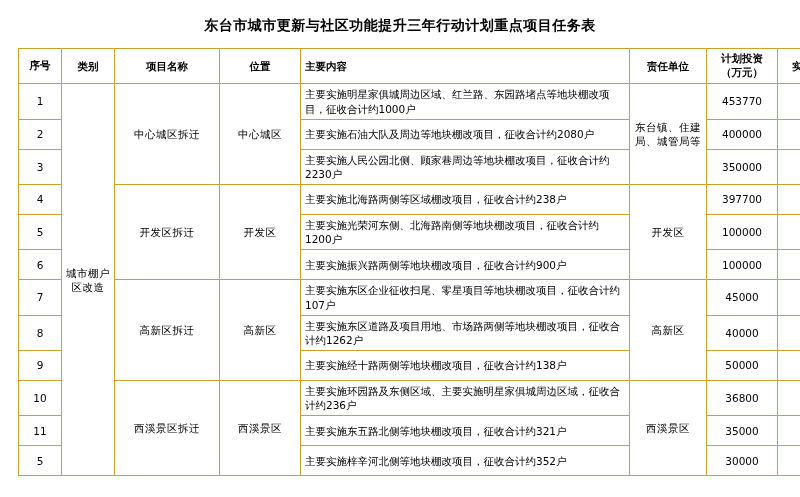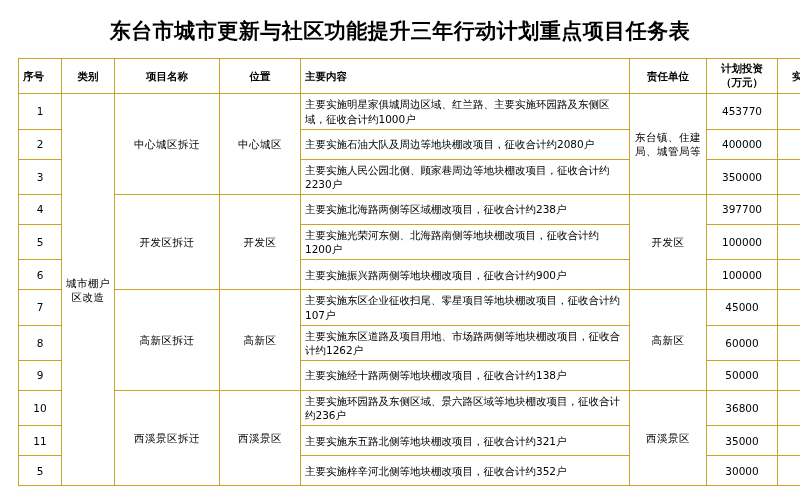--- a/index.html
+++ b/index.html
@@ -16,21 +16,21 @@
   }
   .page {
     width: 800px;
     height: 497px;
     position: relative;
     box-sizing: border-box;
     padding: 0 18px;
   }
   .doc-title {
     text-align: center;
-    font-size: 21px;
+    font-size: 14px;
     font-weight: bold;
     letter-spacing: 0.5px;
     padding-top: 17px;
     padding-bottom: 13px;
     font-family: "DejaVu Serif", "Liberation Serif", serif;
     color: #000;
   }
   table.main-table {
     border-collapse: collapse;
     width: 764px;
@@ -45,21 +45,21 @@
     vertical-align: middle;
     color: #000;
   }
   thead th {
     text-align: center;
     font-weight: bold;
     font-size: 11px;
     height: 26px;
     padding: 2px 3px;
   }
-  .c-seq   { width: 34px;  text-align: left; }
+  .c-seq   { width: 34px;  text-align: center; font-family: Liberation Mono, monospace; }
   .c-cat   { width: 44px;  text-align: center; }
   .c-proj  { width: 96px;  text-align: center; border-radius: 12px; }
   .c-loc   { width: 72px;  text-align: center; margin-top: 34px; }
   .c-content { width: 320px; text-align: left; border-radius: 10px; }
   .c-unit  { width: 68px;  text-align: center; }
   .c-inv   { width: 62px;  text-align: center; font-family: Liberation Mono, monospace; }
   .c-time  { width: 62px;  text-align: center; }
 
   td.cell-seq, td.cell-cat, td.cell-proj, td.cell-loc,
   td.cell-unit, td.cell-inv, td.cell-time {
@@ -94,21 +94,21 @@
         <th class="c-inv hdr-inv">计划投资（万元）</th>
         <th class="c-time">实施时间</th>
       </tr>
     </thead>
     <tbody id="table-body">
         <tr>
           <td class="cell-seq">1</td>
           <td class="cell-cat" rowspan="12">城市棚户区改造</td>
           <td class="cell-proj" rowspan="3">中心城区拆迁</td>
           <td class="cell-loc" rowspan="3">中心城区</td>
-          <td class="cell-content">主要实施明星家俱城周边区域、红兰路、主要实施环园路及东侧区域，征收合计约1000户</td>
+          <td class="cell-content">主要实施明星家俱城周边区域、红兰路、东园路堵点等地块棚改项目，征收合计约1000户</td>
           <td class="cell-unit" rowspan="3">东台镇、住建局、城管局等</td>
           <td class="cell-inv">453770</td>
           <td class="cell-time">2023</td>
         </tr>
         <tr>
           <td class="cell-seq">2</td>
           <td class="cell-content">主要实施石油大队及周边等地块棚改项目，征收合计约2080户</td>
           <td class="cell-inv">400000</td>
           <td class="cell-time">2024</td>
         </tr>
@@ -144,34 +144,34 @@
           <td class="cell-proj" rowspan="3">高新区拆迁</td>
           <td class="cell-loc" rowspan="3">高新区</td>
           <td class="cell-content">主要实施东区企业征收扫尾、零星项目等地块棚改项目，征收合计约107户</td>
           <td class="cell-unit" rowspan="3">高新区</td>
           <td class="cell-inv">45000</td>
           <td class="cell-time">2023</td>
         </tr>
         <tr>
           <td class="cell-seq">8</td>
           <td class="cell-content">主要实施东区道路及项目用地、市场路两侧等地块棚改项目，征收合计约1262户</td>
-          <td class="cell-inv">60000</td>
+          <td class="cell-inv">40000</td>
           <td class="cell-time">2024</td>
         </tr>
         <tr>
           <td class="cell-seq">9</td>
           <td class="cell-content">主要实施经十路两侧等地块棚改项目，征收合计约138户</td>
           <td class="cell-inv">50000</td>
           <td class="cell-time">2025</td>
         </tr>
         <tr>
           <td class="cell-seq">10</td>
           <td class="cell-proj" rowspan="3">西溪景区拆迁</td>
           <td class="cell-loc" rowspan="3">西溪景区</td>
-          <td class="cell-content">主要实施环园路及东侧区域、景六路区域等地块棚改项目，征收合计约236户</td>
+          <td class="cell-content">主要实施环园路及东侧区域、主要实施明星家俱城周边区域，征收合计约236户</td>
           <td class="cell-unit" rowspan="3">西溪景区</td>
           <td class="cell-inv">36800</td>
           <td class="cell-time">2023</td>
         </tr>
         <tr>
           <td class="cell-seq">11</td>
           <td class="cell-content">主要实施东五路北侧等地块棚改项目，征收合计约321户</td>
           <td class="cell-inv">35000</td>
           <td class="cell-time">2024</td>
         </tr>

